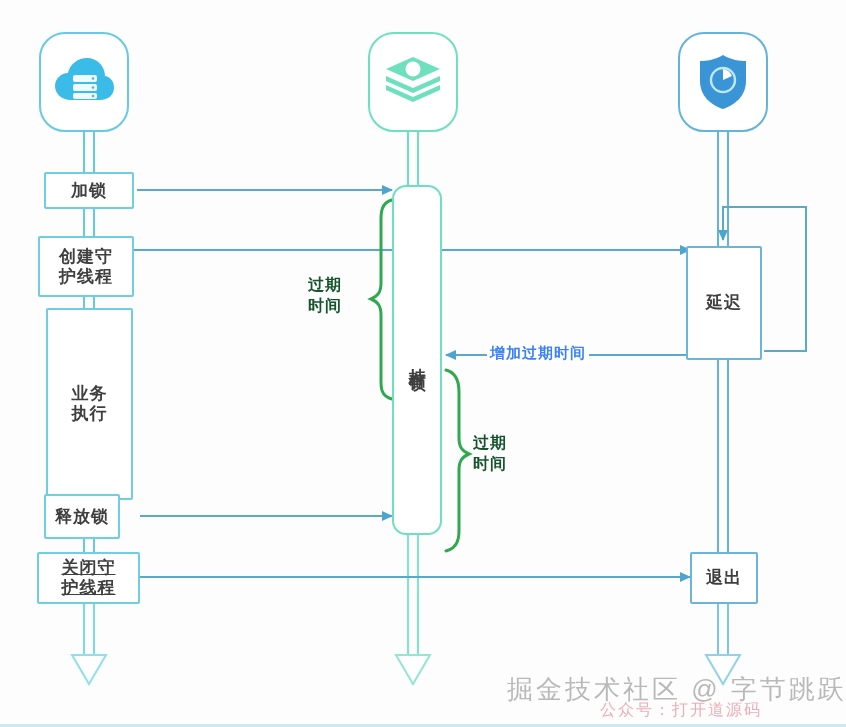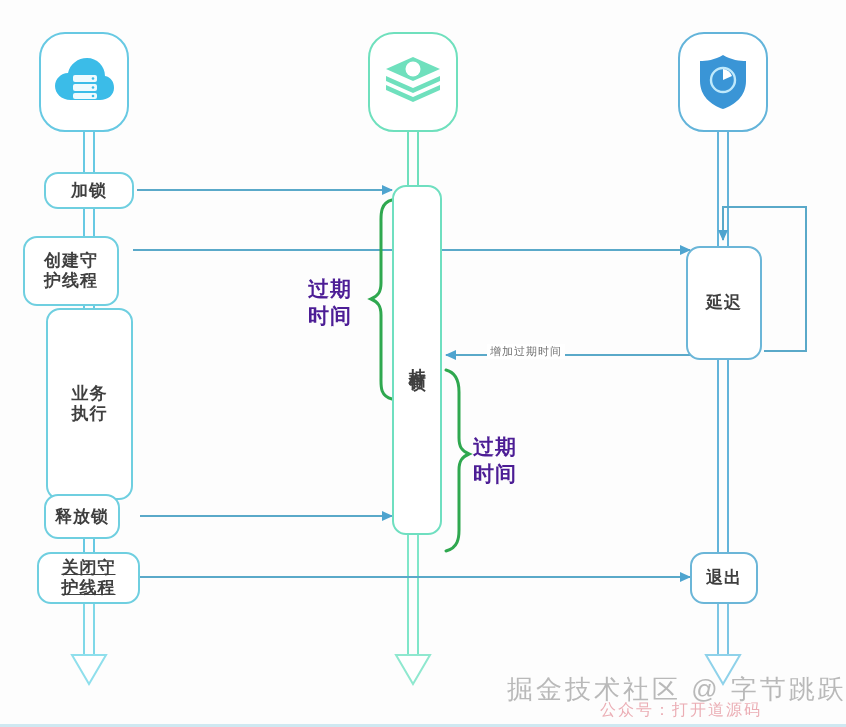--- a/index.html
+++ b/index.html
@@ -10,21 +10,21 @@
     overflow:hidden;
   }
   #stage{position:relative;width:846px;height:727px;background:#fdfdfd;}
   #svgroot{position:absolute;left:0;top:0;width:846px;height:727px;}
 
   .nodebox{
     position:absolute;
     box-sizing:border-box;
     background:#ffffff;
     border:2px solid #6fcfe0;
-    border-radius:14px;
+    border-radius:2px;
     display:flex;align-items:center;justify-content:center;
     text-align:center;
     color:#3f3f3f;
     font-size:17px;
     font-weight:700;
     line-height:1.15;
     letter-spacing:1px;
     z-index:6;
   }
   .nodebox.green{border-color:#6fdfc0;}
@@ -44,34 +44,34 @@
   .actorbox.blue{border-color:#63b4da;}
 
   .vertlabel{
     writing-mode:vertical-rl;
     text-orientation:upright;
     letter-spacing:4px;
   }
 
   .freetext{
     position:absolute;
-    color:#4c1d95;
-    font-size:21px;
+    color:#14532d;
+    font-size:16px;
     font-weight:700;
     line-height:1.3;
     letter-spacing:1px;
     z-index:8;
     white-space:pre-line;
     text-align:left;
   }
   .arrowlabel{
     position:absolute;
-    color:#737373;
-    font-size:11px;
-    font-weight:400;
+    color:#3b82f6;
+    font-size:15px;
+    font-weight:700;
     letter-spacing:1px;
     background:#ffffff;
     padding:0 3px;
     z-index:9;
     white-space:nowrap;
   }
 
   .wm-main{
     position:absolute;
     color:#b9b9b9;
@@ -197,21 +197,21 @@
                C39,52 50,43 50,28 L50,8 C44,8 35,7 27,2 Z" fill="#3a95d6"></path>
       <circle cx="27" cy="27" r="12" fill="none" stroke="#bfe9fb" stroke-width="2.4"></circle>
       <path d="M27,27 L27,16 A11,11 0 0,1 36,23 Z" fill="#ffffff"></path>
     </svg>
   </div>
 
   <div class="nodebox" style="left:44px;top:172px;width:90px;height:37px;">
     <span>加锁</span>
   </div>
 
-  <div class="nodebox" style="left:23px;top:236px;width:96px;height:70px;">
+  <div class="nodebox" style="left:38px;top:236px;width:96px;height:61px;">
     <span style="white-space:pre-line">创建守
 护线程</span>
   </div>
 
   <div class="nodebox" style="left:46px;top:308px;width:87px;height:192px;">
     <span style="white-space:pre-line">业务
 执行</span>
   </div>
 
   <div class="nodebox" style="left:44px;top:494px;width:76px;height:45px;">

